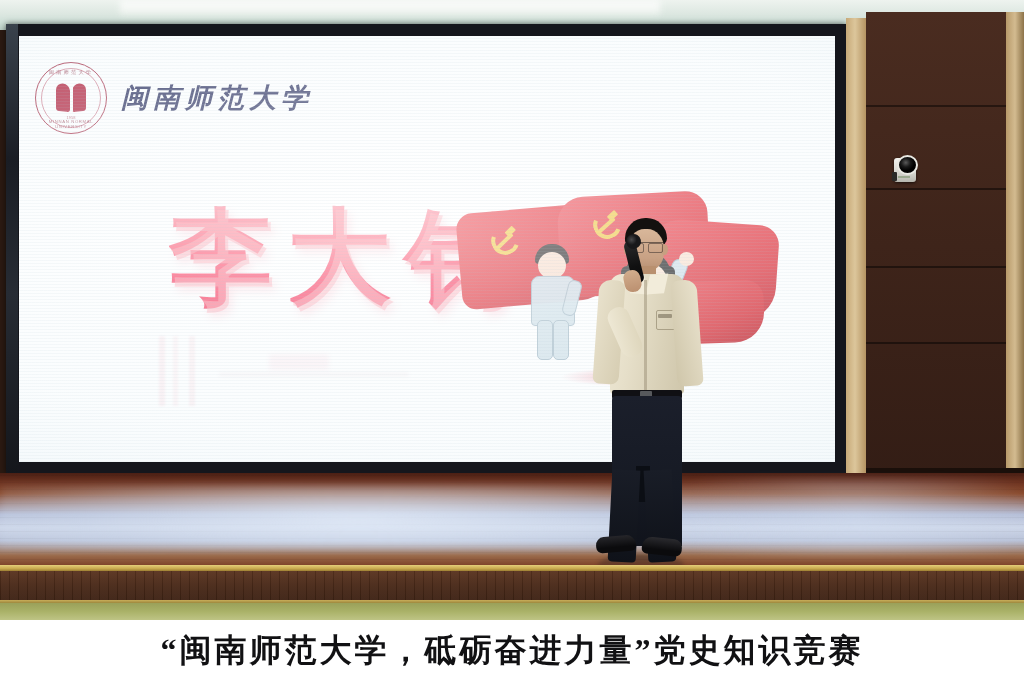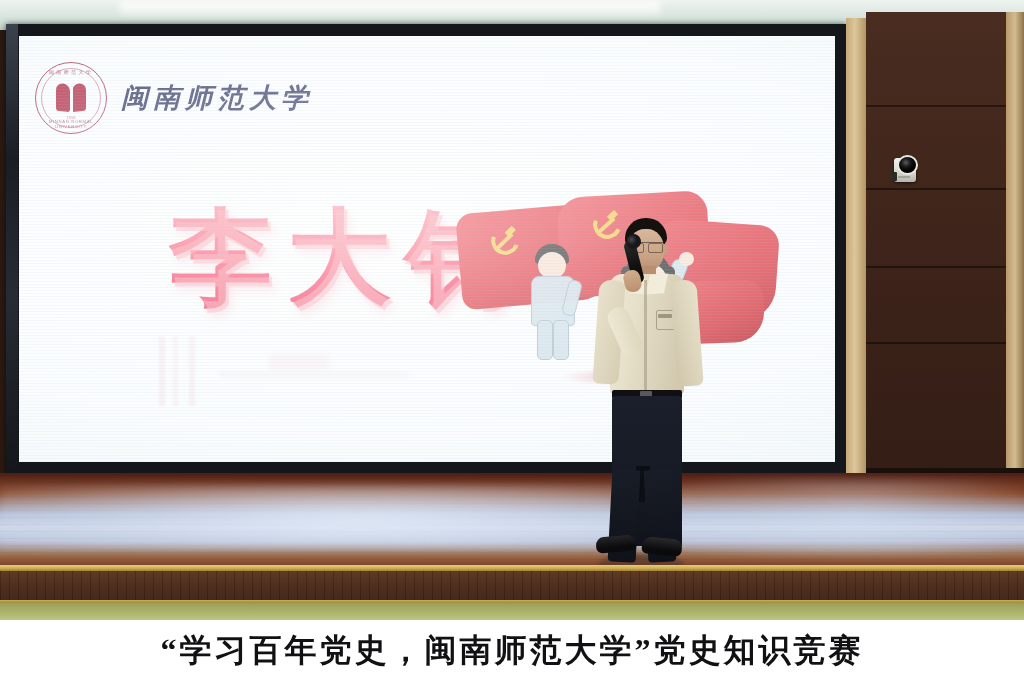--- a/index.html
+++ b/index.html
@@ -541,15 +541,15 @@
   </div>
 
   <div class="apron-trim"></div>
   <div class="apron">
     <div class="apron-grain"></div>
   </div>
   <div class="apron-bottom-trim"></div>
   <div class="pit-floor"></div>
 
   <div class="caption-band"></div>
-  <div class="caption-text">“学习百年党史，闽南师范大学”党史知识竞赛</div>
+  <div class="caption-text">“闽南师范大学，砥砺奋进力量”党史知识竞赛</div>
 
 </div>
 
 </body></html>

